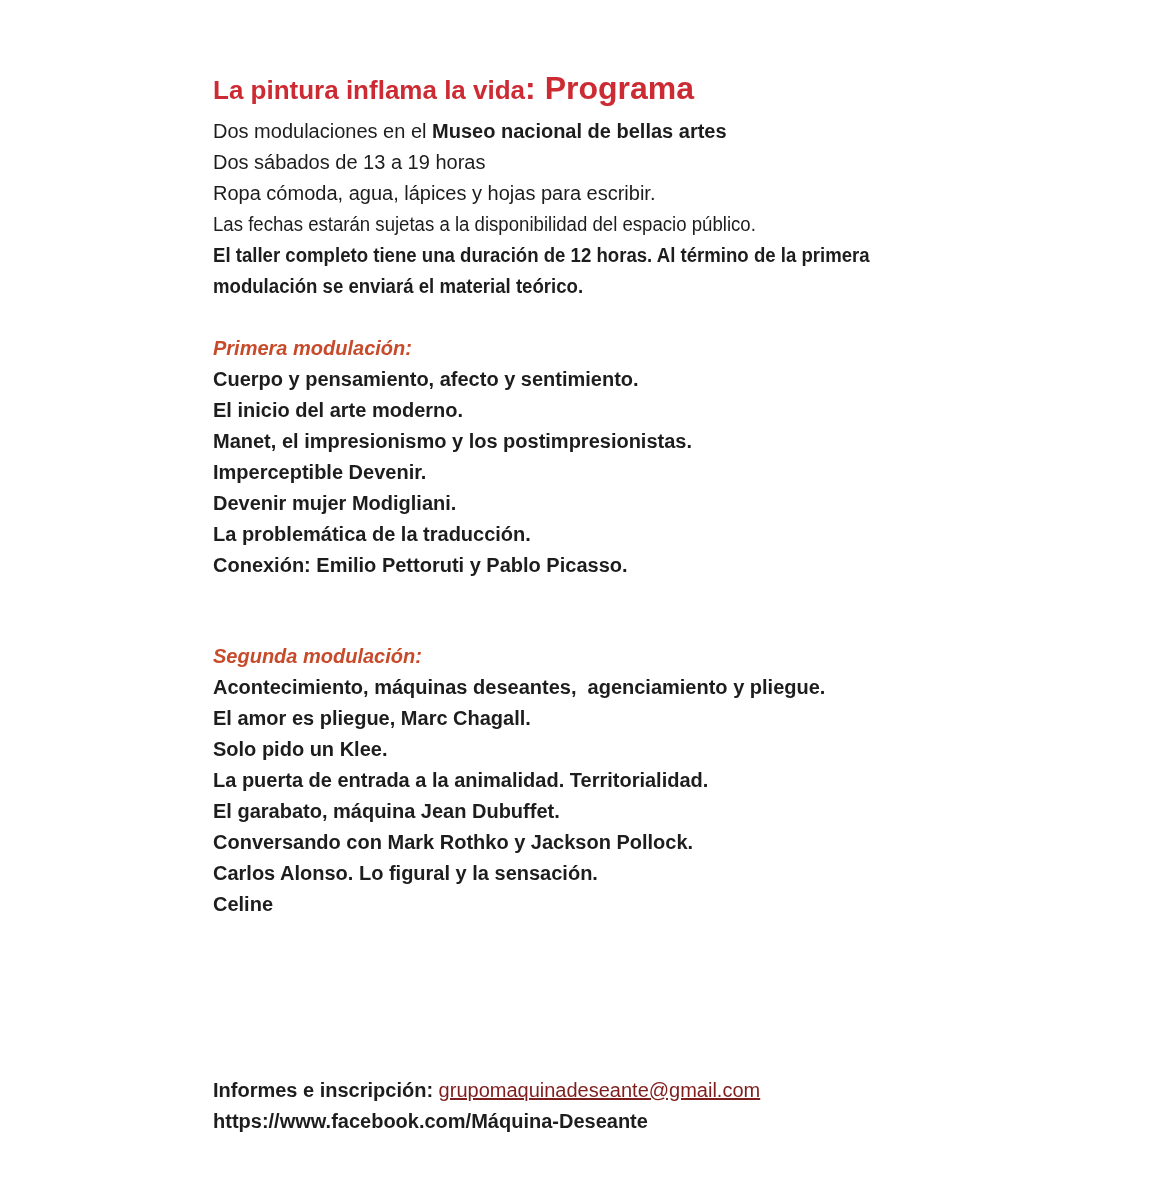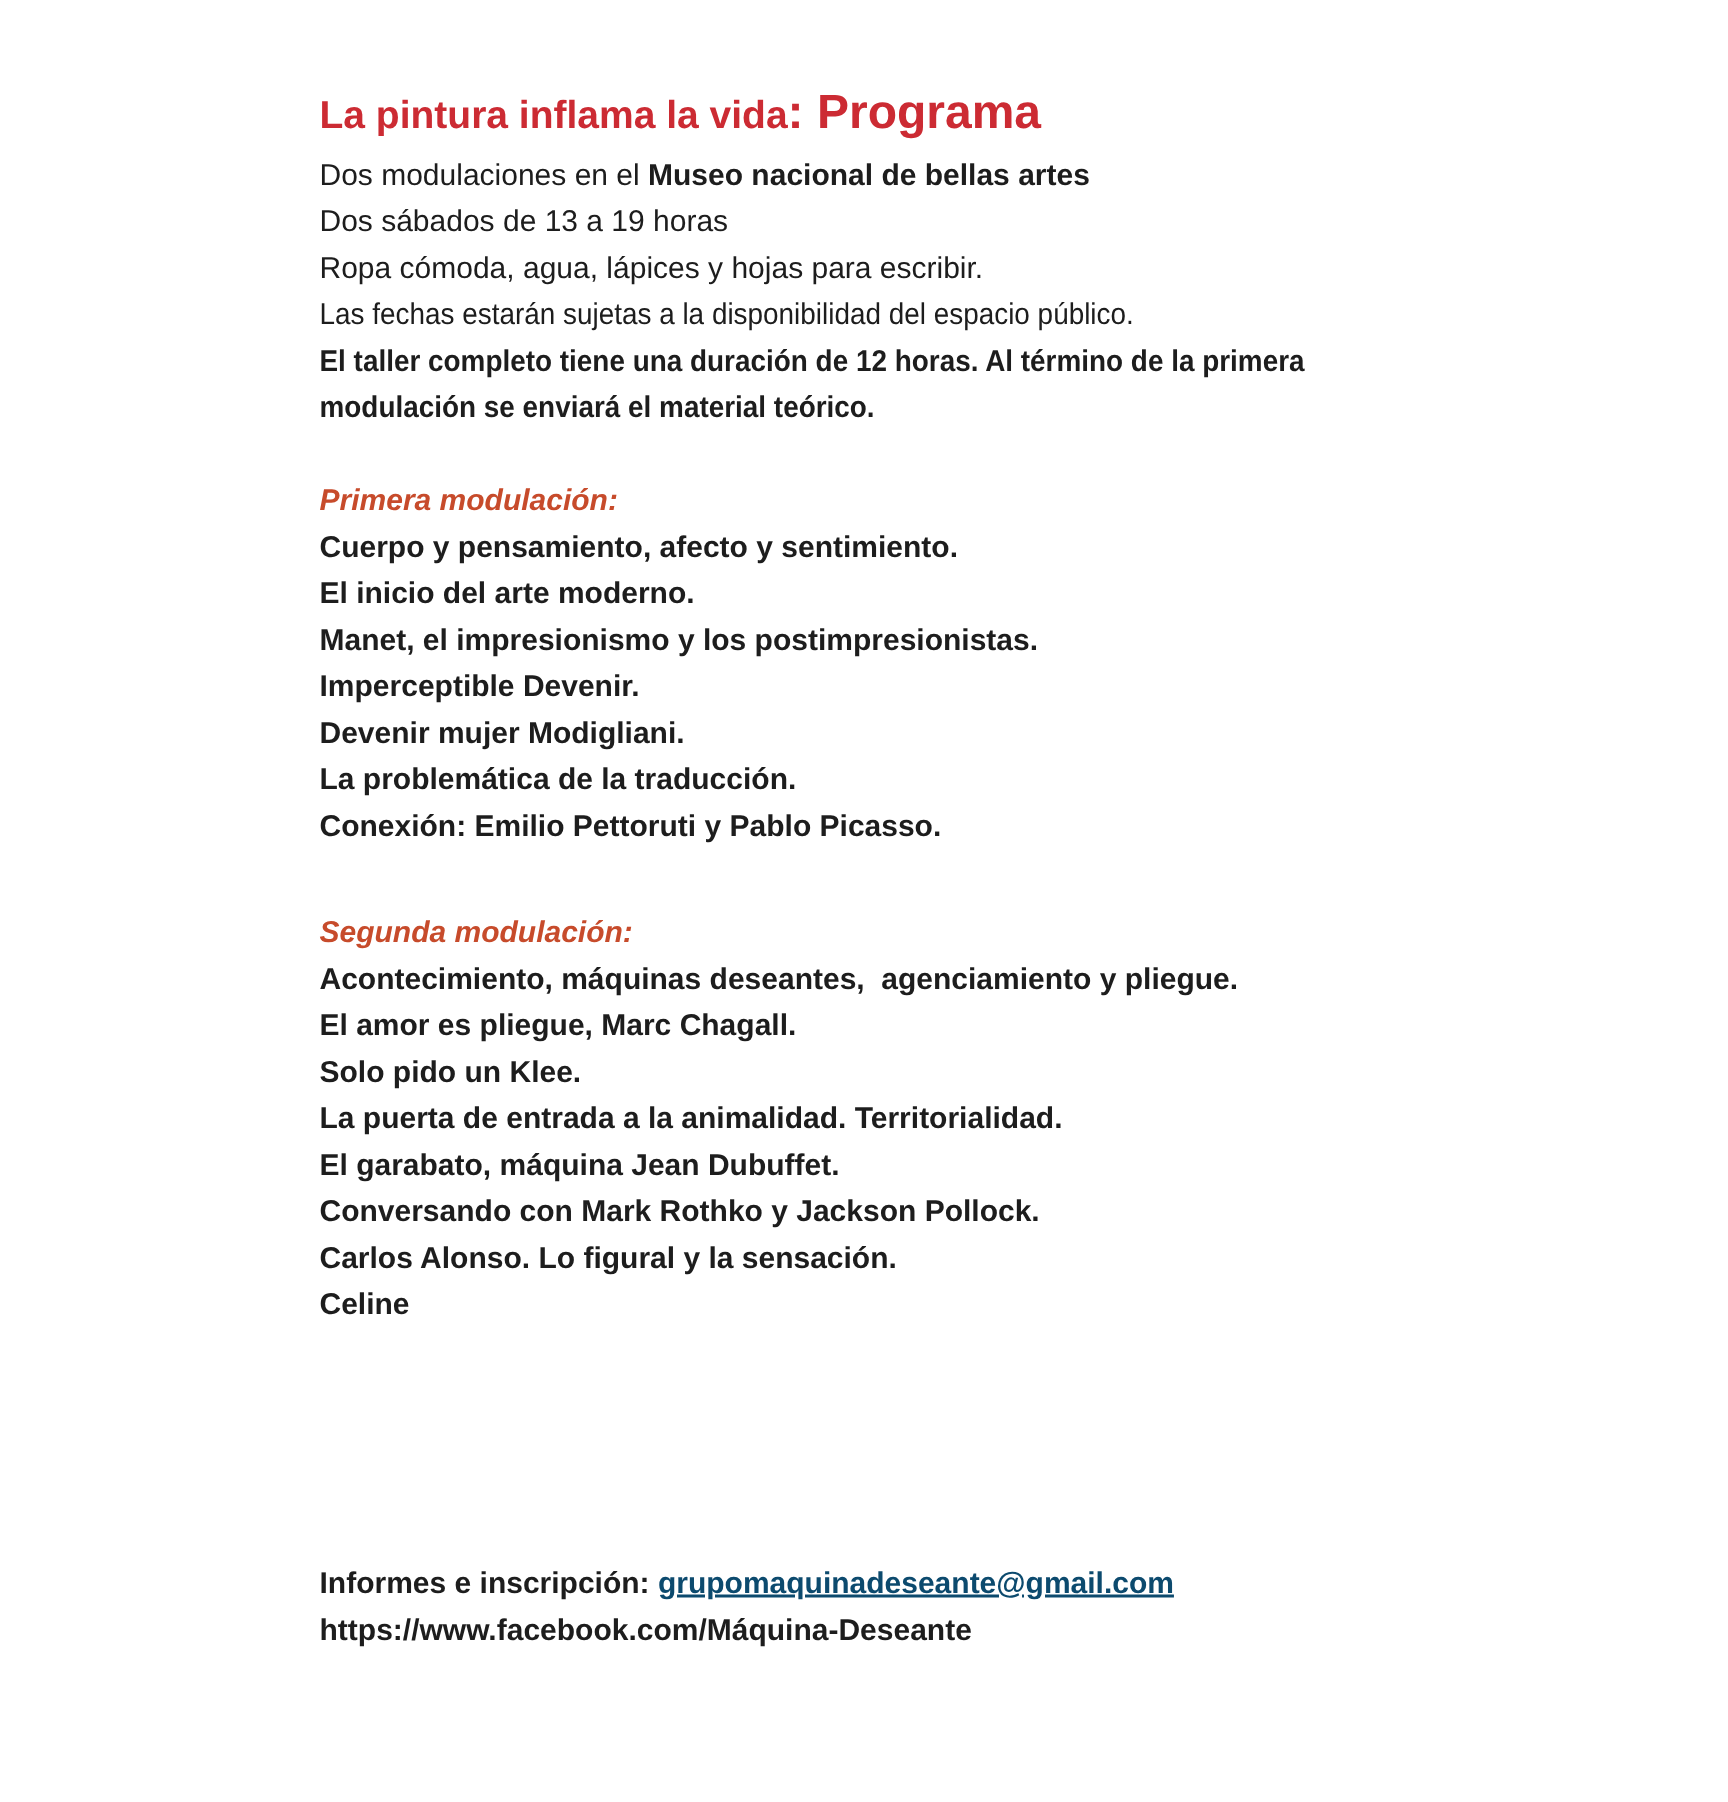--- a/index.html
+++ b/index.html
@@ -11,21 +11,21 @@
     width: 1152px;
     height: 1201px;
     position: relative;
     overflow: hidden;
     font-family: "Liberation Sans", sans-serif;
     color: #1d1d1d;
   }
   .content {
     position: absolute;
     left: 213px;
-    top: 54px;
+    top: 68px;
     width: 820px;
   }
   .doc-title {
     margin: 0 0 6px 0;
     font-weight: bold;
     color: #cc2b33;
     line-height: 40px;
     white-space: pre;
   }
   .doc-title .t1 { font-size: 26px; }
@@ -45,25 +45,25 @@
   .section-heading {
     margin: 0;
     font-size: 20px;
     line-height: 31px;
     font-weight: bold;
     color: #c74b2b;
     white-space: pre;
     font-style: italic;
   }
   .gap-one-line { margin-top: 31px; }
-  .gap-two-lines { margin-top: 40px; }
+  .gap-two-lines { margin-top: 60px; }
   .footer { margin-top: 155px; }
   .email-link {
-    color: #0c4a6e;
-    font-weight: bold;
+    color: #7f1d1d;
+    font-weight: normal;
     text-decoration: underline;
     cursor: pointer;
   }
 </style>
 </head>
 <body>
 
 <div class="content">
 
   <h1 class="doc-title"><span class="t1">La pintura inflama la vida</span><span class="t2">: Programa</span></h1>

